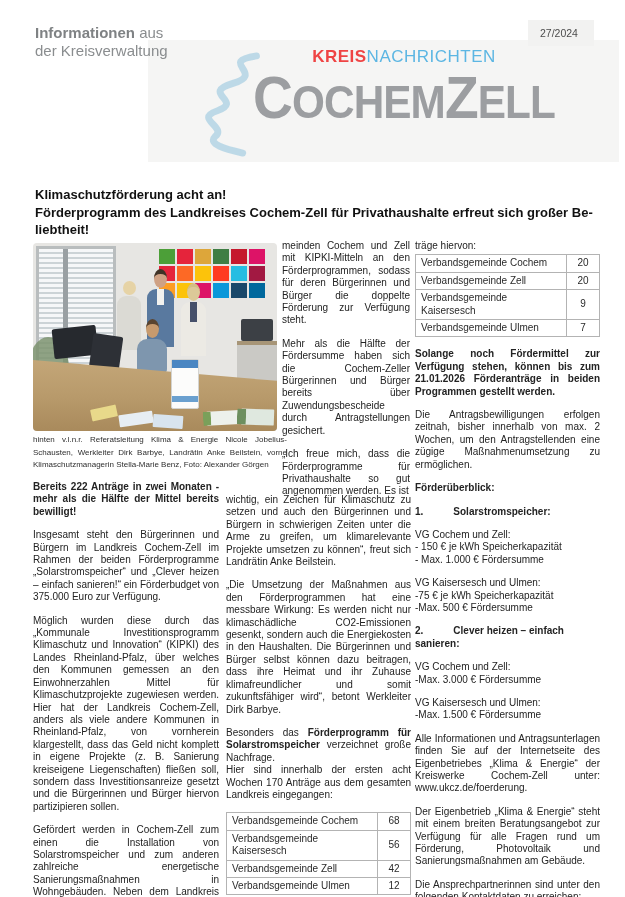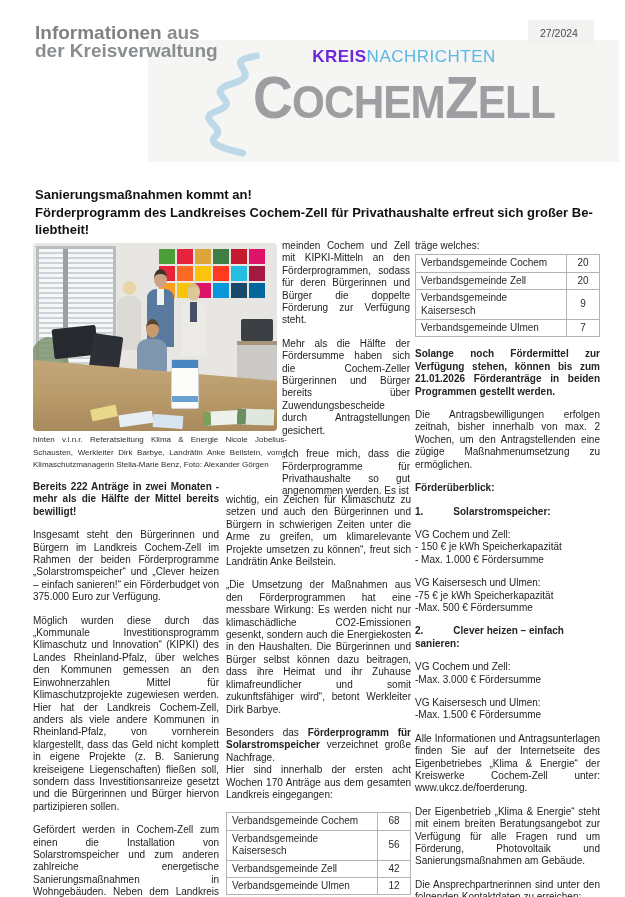--- a/index.html
+++ b/index.html
@@ -3,26 +3,26 @@
 <meta charset="utf-8">
 <style>
   html,body{margin:0;padding:0;background:#ffffff;}
   .page{
     position:relative;width:625px;height:897px;background:#ffffff;overflow:hidden;
     font-family:"Liberation Sans",sans-serif;color:#222;
   }
   
   .masthead-bg{position:absolute;left:148px;top:40px;width:471px;height:122px;background:#f5f5f4;}
   .issue-chip{position:absolute;left:528px;top:20px;width:66px;height:26px;background:#f2f2f1;}
-  .header-info{position:absolute;left:35px;top:24px;font-size:19px;line-height:18px;color:#8a8d8f;font-weight:bold;}
+  .header-info{position:absolute;left:35px;top:24px;font-size:15px;line-height:18px;color:#8a8d8f;}
   .header-info b{color:#7f8284;}
   .issue{position:absolute;left:540px;top:27px;font-size:10.5px;color:#4c4c4c;}
   .logo-text{position:absolute;left:210px;top:47px;width:388px;text-align:center;}
   .logo-top{font-size:17px;letter-spacing:.5px;color:#5cb6e3;white-space:nowrap;}
-  .logo-top .k{font-weight:bold;color:#6d28d9;}
+  .logo-top .k{font-weight:bold;color:#ef4444;}
   .logo-main{
     margin-top:1px;font-weight:bold;color:#9c9ea1;white-space:nowrap;
     font-size:46px;line-height:60px;letter-spacing:-1px;
     transform:scaleX(.92);transform-origin:center;
   }
   .logo-main .big{font-size:60px;}
   .river{position:absolute;left:163px;top:50px;width:130px;height:108px;}
   
   .title{position:absolute;left:35px;top:186px;width:575px;font-size:13px;font-weight:bold;line-height:17.6px;color:#111;}
   
@@ -96,21 +96,21 @@
   <svg class="river" viewBox="0 0 90 110" aria-hidden="true">
     <path d="M74,6 C34,12 84,24 50,34 C16,44 62,52 34,62 C10,70 44,78 32,88 C24,96 42,101 60,105" fill="none" stroke="#b7d6e6" stroke-width="7" stroke-linecap="round" opacity="0.9"></path>
   </svg>
 
   <div class="logo-text">
     <div class="logo-top"><span class="k">KREIS</span><span>NACHRICHTEN</span></div>
     <div class="logo-main"><span class="big">C</span><span>OCHEM</span><span class="big">Z</span><span>ELL</span></div>
   </div>
 
   <div class="title">
-    <div>Sanierungsmaßnahmen kommt an!</div>
+    <div>Klimaschutzförderung acht an!</div>
     <div>Förderprogramm des Landkreises Cochem-Zell für Privathaushalte erfreut sich großer Be-</div>
     <div>liebtheit!</div>
   </div>
 
   <div class="photo">
     <div class="window">
         <div class="window-divider"></div>
       </div>
     <div class="plant"></div>
     <div class="sdg-grid">
@@ -201,21 +201,21 @@
       <tr>
             <td class="n">Verbandsgemeinde Ulmen</td>
             <td class="v">12</td>
           </tr>
     </tbody>
       </table>
 
   </div>
 
   <div class="col col-3">
-    <p style="margin-bottom:2px;text-align:left;">träge welches:</p>
+    <p style="margin-bottom:2px;text-align:left;">träge hiervon:</p>
     <table class="vg-table">
       <tbody>
           <tr>
             <td class="n">Verbandsgemeinde Cochem</td>
             <td class="v">20</td>
           </tr>
       <tr>
             <td class="n">Verbandsgemeinde Zell</td>
             <td class="v">20</td>
           </tr>

